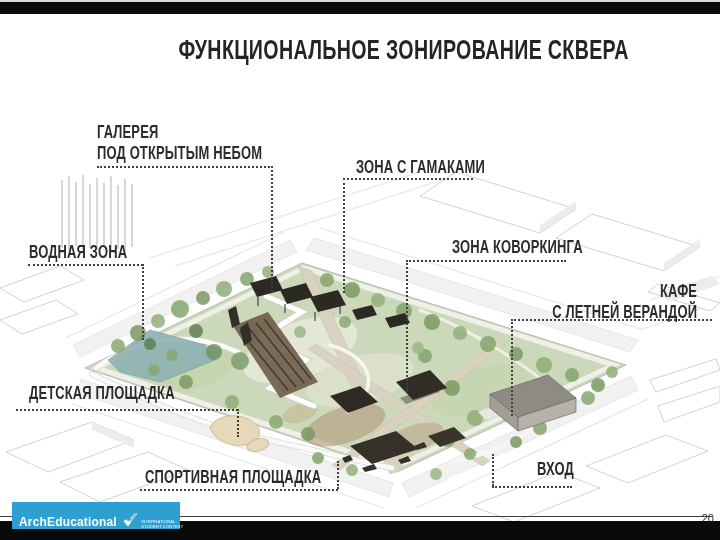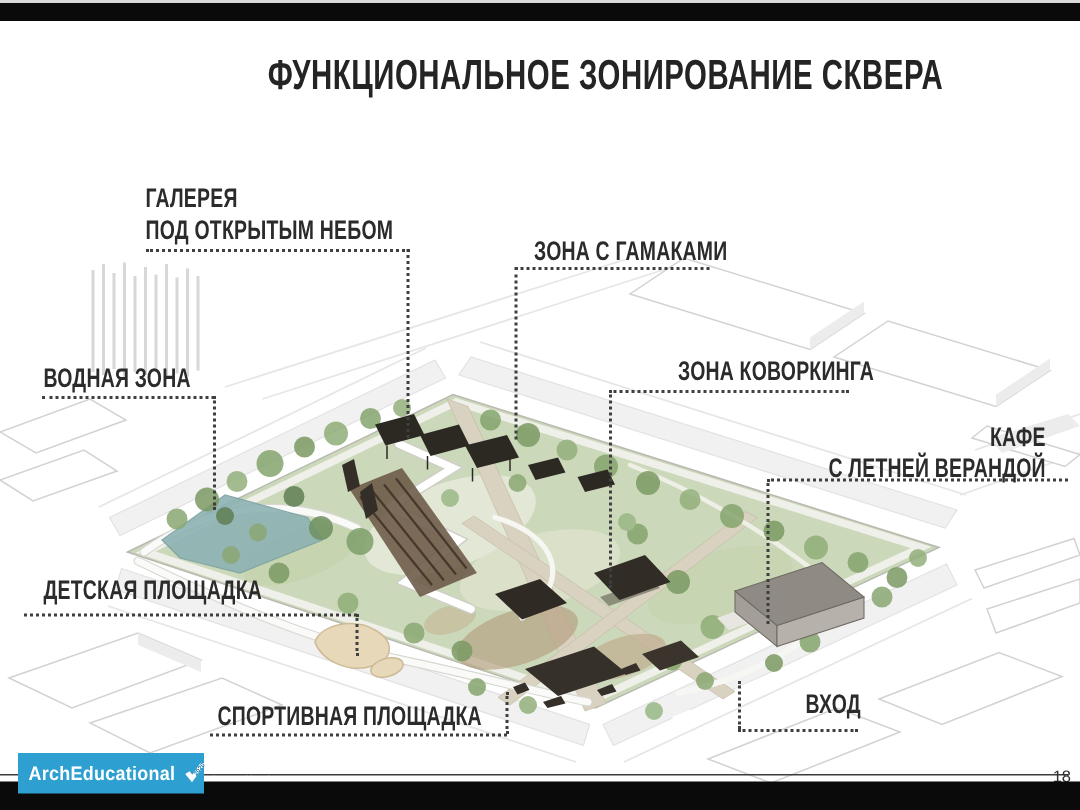--- a/index.html
+++ b/index.html
@@ -19,21 +19,21 @@
   .lbl{position:absolute;font-weight:bold;font-size:18px;line-height:21px;color:#2b2b2b;white-space:nowrap;transform:scaleX(.72);transform-origin:0 0;z-index:4;letter-spacing:.2px;}
   .lbl.right{transform-origin:100% 0;text-align:right;}
   
   .dot-h{position:absolute;height:0;border-top:2px dotted #3f3f3f;z-index:3;}
   .dot-v{position:absolute;width:0;border-left:2px dotted #3f3f3f;z-index:3;}
   
   .illus{left:0;top:0;width:720px;height:540px;z-index:1;}
   
   .footer-rule{left:0;top:516px;width:712px;height:0;border-top:1.5px solid #3c3c3c;z-index:2;}
   .page-num{top:512px;right:6px;font-size:11px;color:#2e2e2e;z-index:3;}
-  .logo{left:12px;top:502px;width:124px;height:27px;background:#2d9fd0;z-index:6;display:flex;align-items:center;padding-left:7px;box-sizing:border-box;}
+  .logo{left:12px;top:502px;width:168px;height:27px;background:#2d9fd0;z-index:6;display:flex;align-items:flex-end;padding-left:7px;box-sizing:border-box;}
   .logo-name{color:#ffffff;font-size:13px;font-weight:bold;letter-spacing:.2px;transform:scaleX(.92);transform-origin:0 50%;white-space:nowrap;}
   .logo-check{width:17px;height:17px;margin-left:-3px;flex:0 0 auto;}
   .logo-tag{margin-left:2px;color:#ffffff;font-size:4px;line-height:5px;letter-spacing:.2px;text-transform:uppercase;white-space:nowrap;}
 </style>
 </head>
 <body>
 
 <svg class="abs illus" viewBox="0 0 720 540" xmlns="http://www.w3.org/2000/svg">
 
   <g>
@@ -277,21 +277,21 @@
 
 <div class="lbl" style="left:145px;top:467px;">СПОРТИВНАЯ ПЛОЩАДКА</div>
 <div class="dot-h" style="left:140px;top:489px;width:198px;"></div>
 <div class="dot-v" style="left:337px;top:461px;height:28px;"></div>
 
 <div class="lbl" style="left:537px;top:459px;">ВХОД</div>
 <div class="dot-h" style="left:492px;top:486px;width:80px;"></div>
 <div class="dot-v" style="left:492px;top:454px;height:32px;"></div>
 
 <div class="abs footer-rule"></div>
-<div class="abs page-num">18</div>
+<div class="abs page-num">20</div>
 
 <div class="abs logo">
   <span class="logo-name">ArchEducational</span>
   <svg class="logo-check" viewBox="0 0 17 17" xmlns="http://www.w3.org/2000/svg">
     <path d="M1.5,9 L6,14.5 L15.5,1.5 L11.5,1.8 L6.2,9.5 L4.4,7.2 Z" fill="#ffffff"></path>
     <text x="7.2" y="9.4" font-size="4.2" font-weight="bold" fill="#1c7aa6" transform="rotate(-52 9 8)">2020</text>
   </svg>
   <span class="logo-tag">
     <div>INTERNATIONAL</div>
     <div>STUDENT CONTEST</div>

